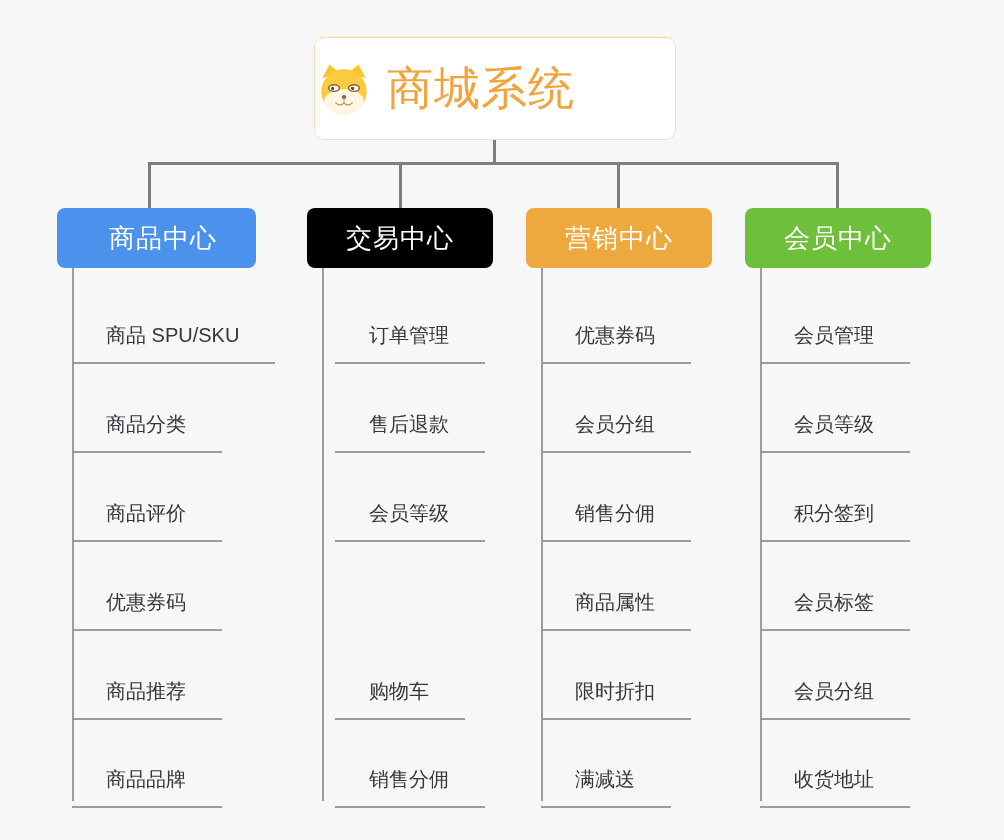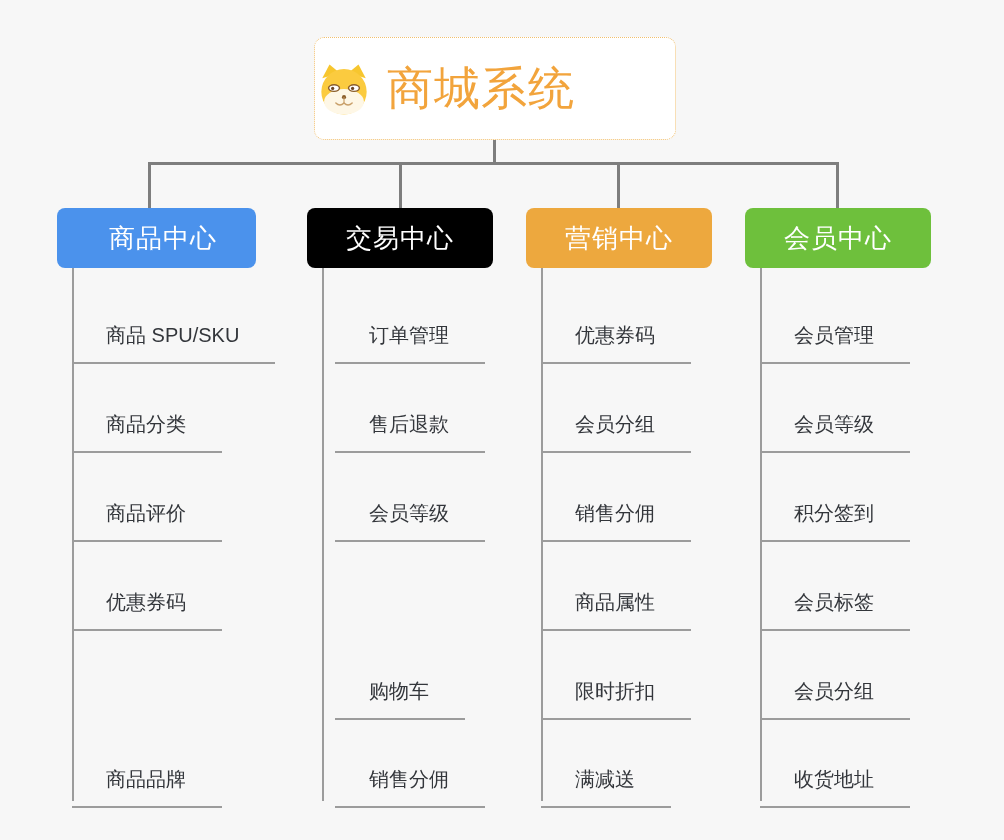--- a/index.html
+++ b/index.html
@@ -133,20 +133,21 @@
 
   <div class="vline v1"></div>
   <div class="vline v2"></div>
   <div class="vline v3"></div>
   <div class="vline v4"></div>
 
   <div class="item c1 r1">商品 SPU/SKU</div>
   <div class="item c1 r2">商品分类</div>
   <div class="item c1 r3">商品评价</div>
   <div class="item c1 r4">优惠券码</div>
+  <div class="item c1 r5">商品推荐</div>
   <div class="item c1 r6">商品品牌</div>
 
   <div class="item c2 r1">订单管理</div>
   <div class="item c2 r2">售后退款</div>
   <div class="item c2 r3">会员等级</div>
   <div class="item c2 r5">购物车</div>
   <div class="item c2 r6">销售分佣</div>
 
   <div class="item c3 r1">优惠券码</div>
   <div class="item c3 r2">会员分组</div>

